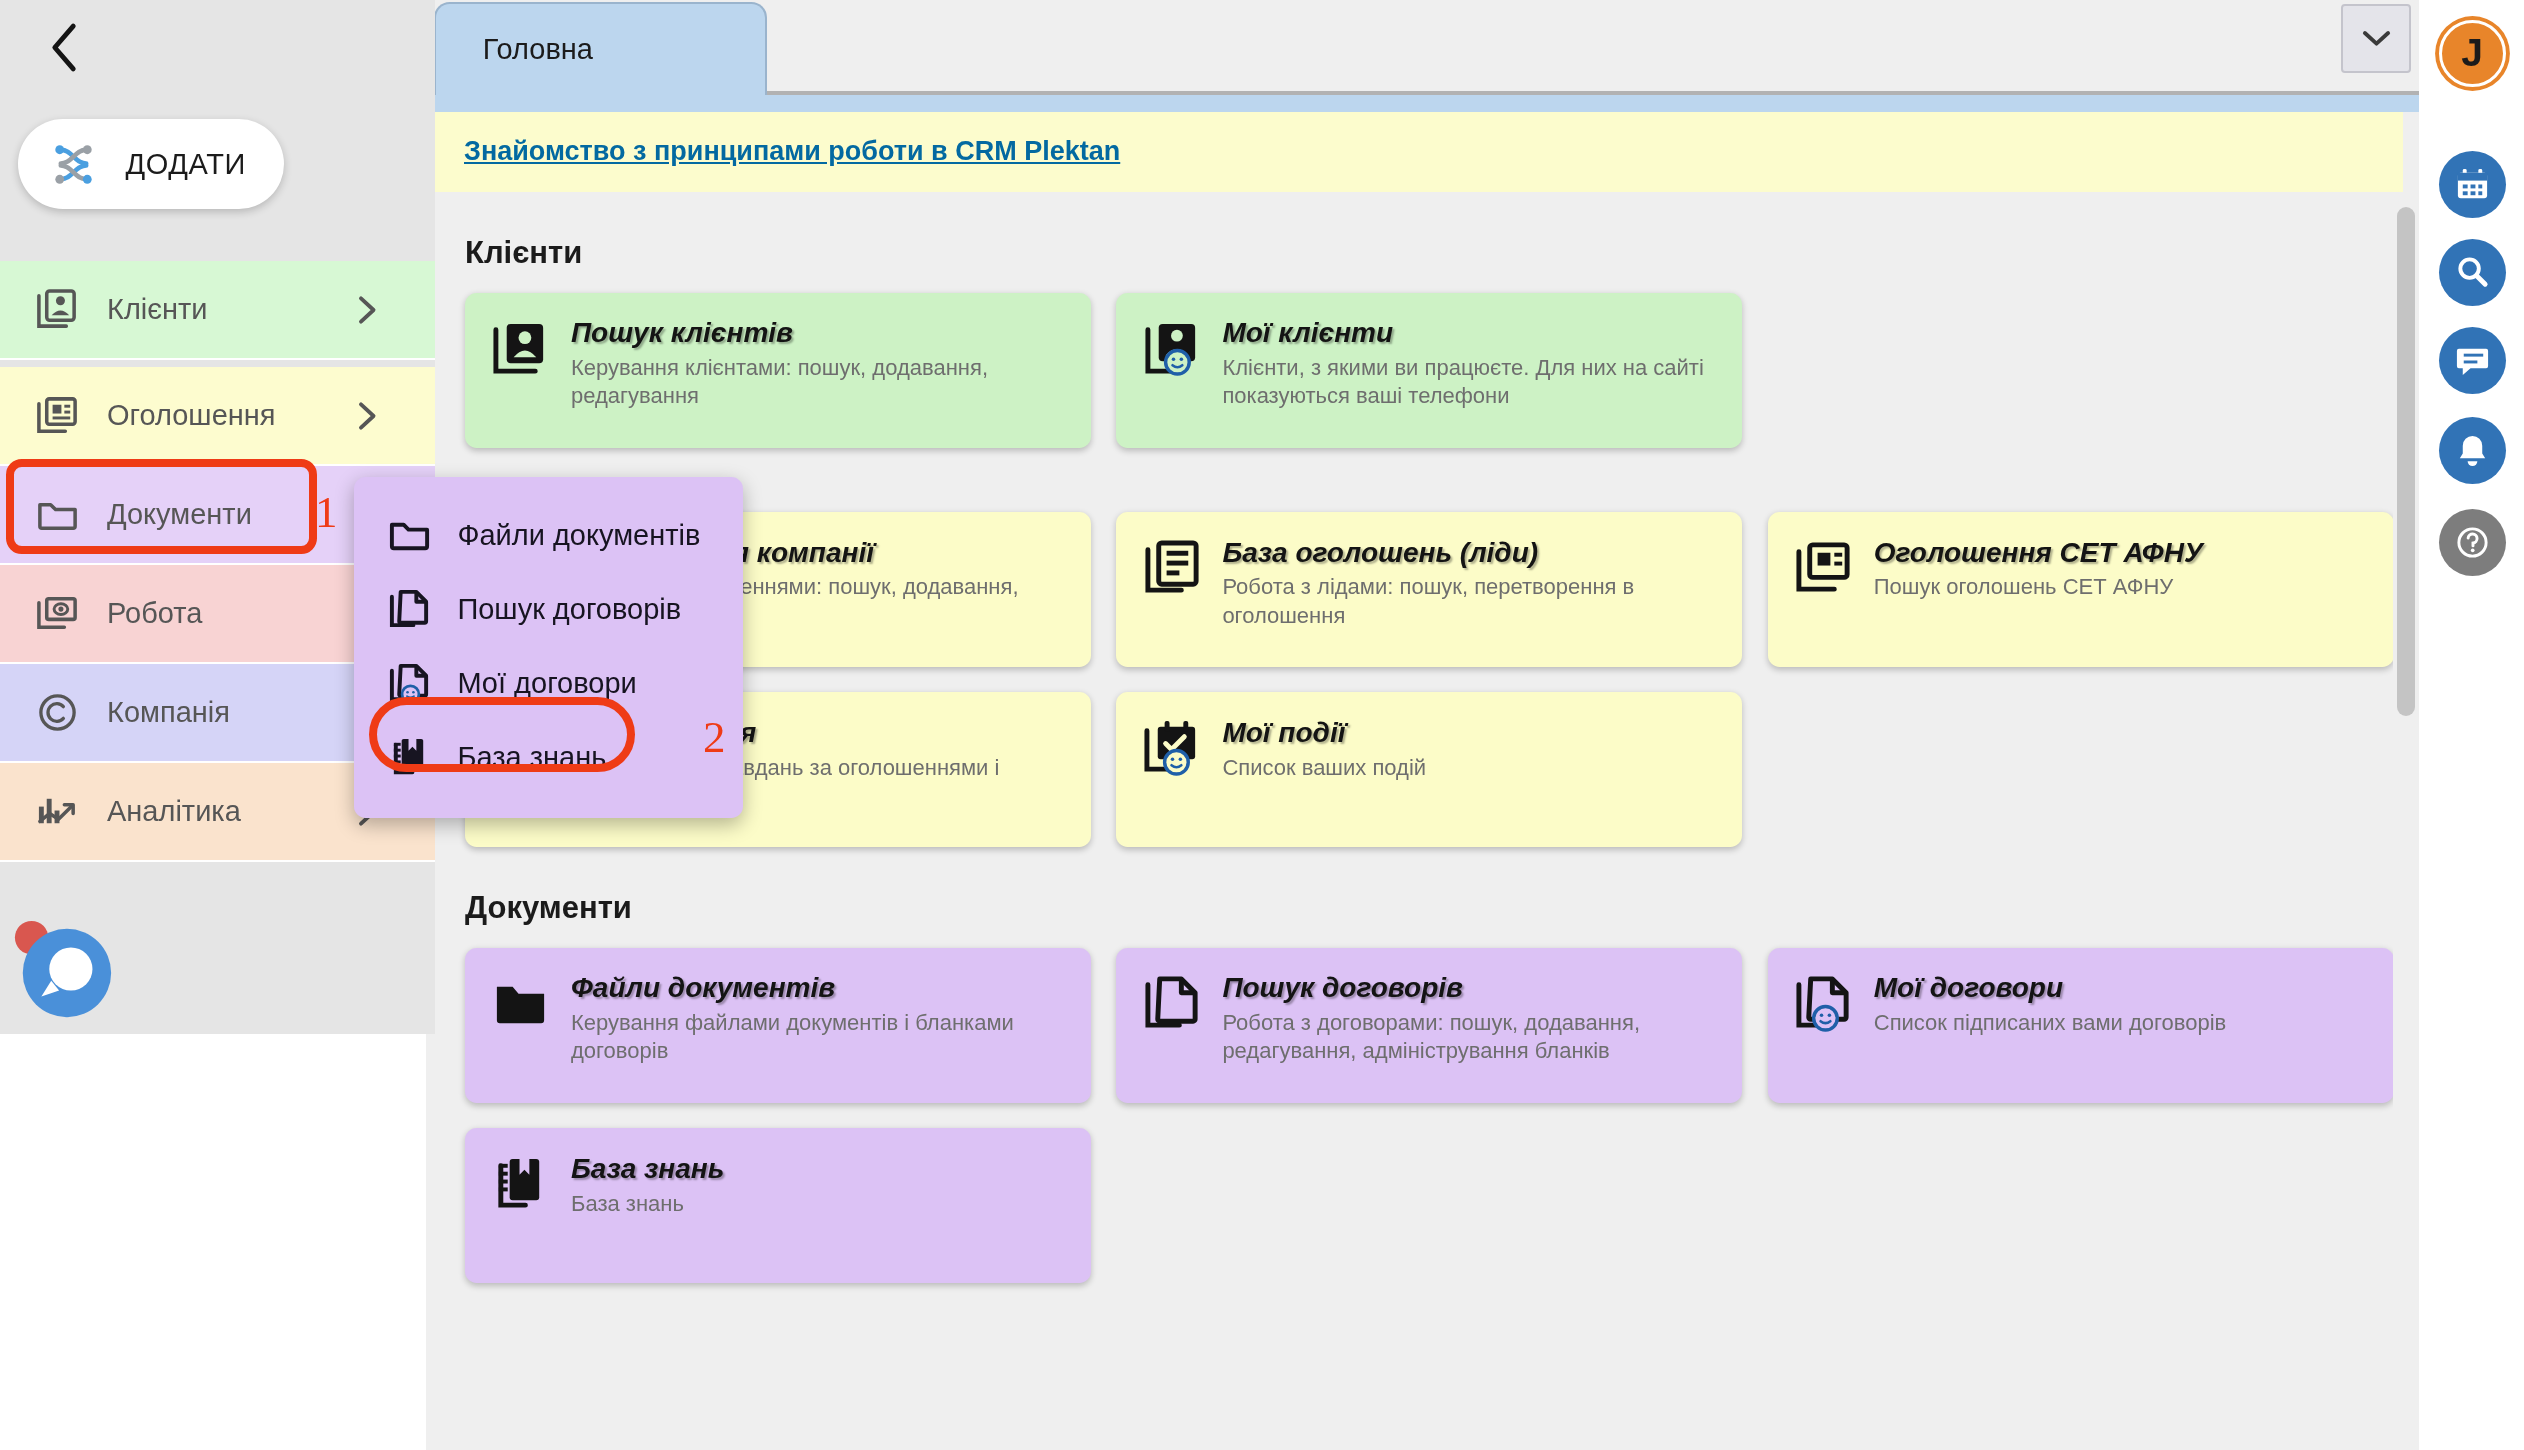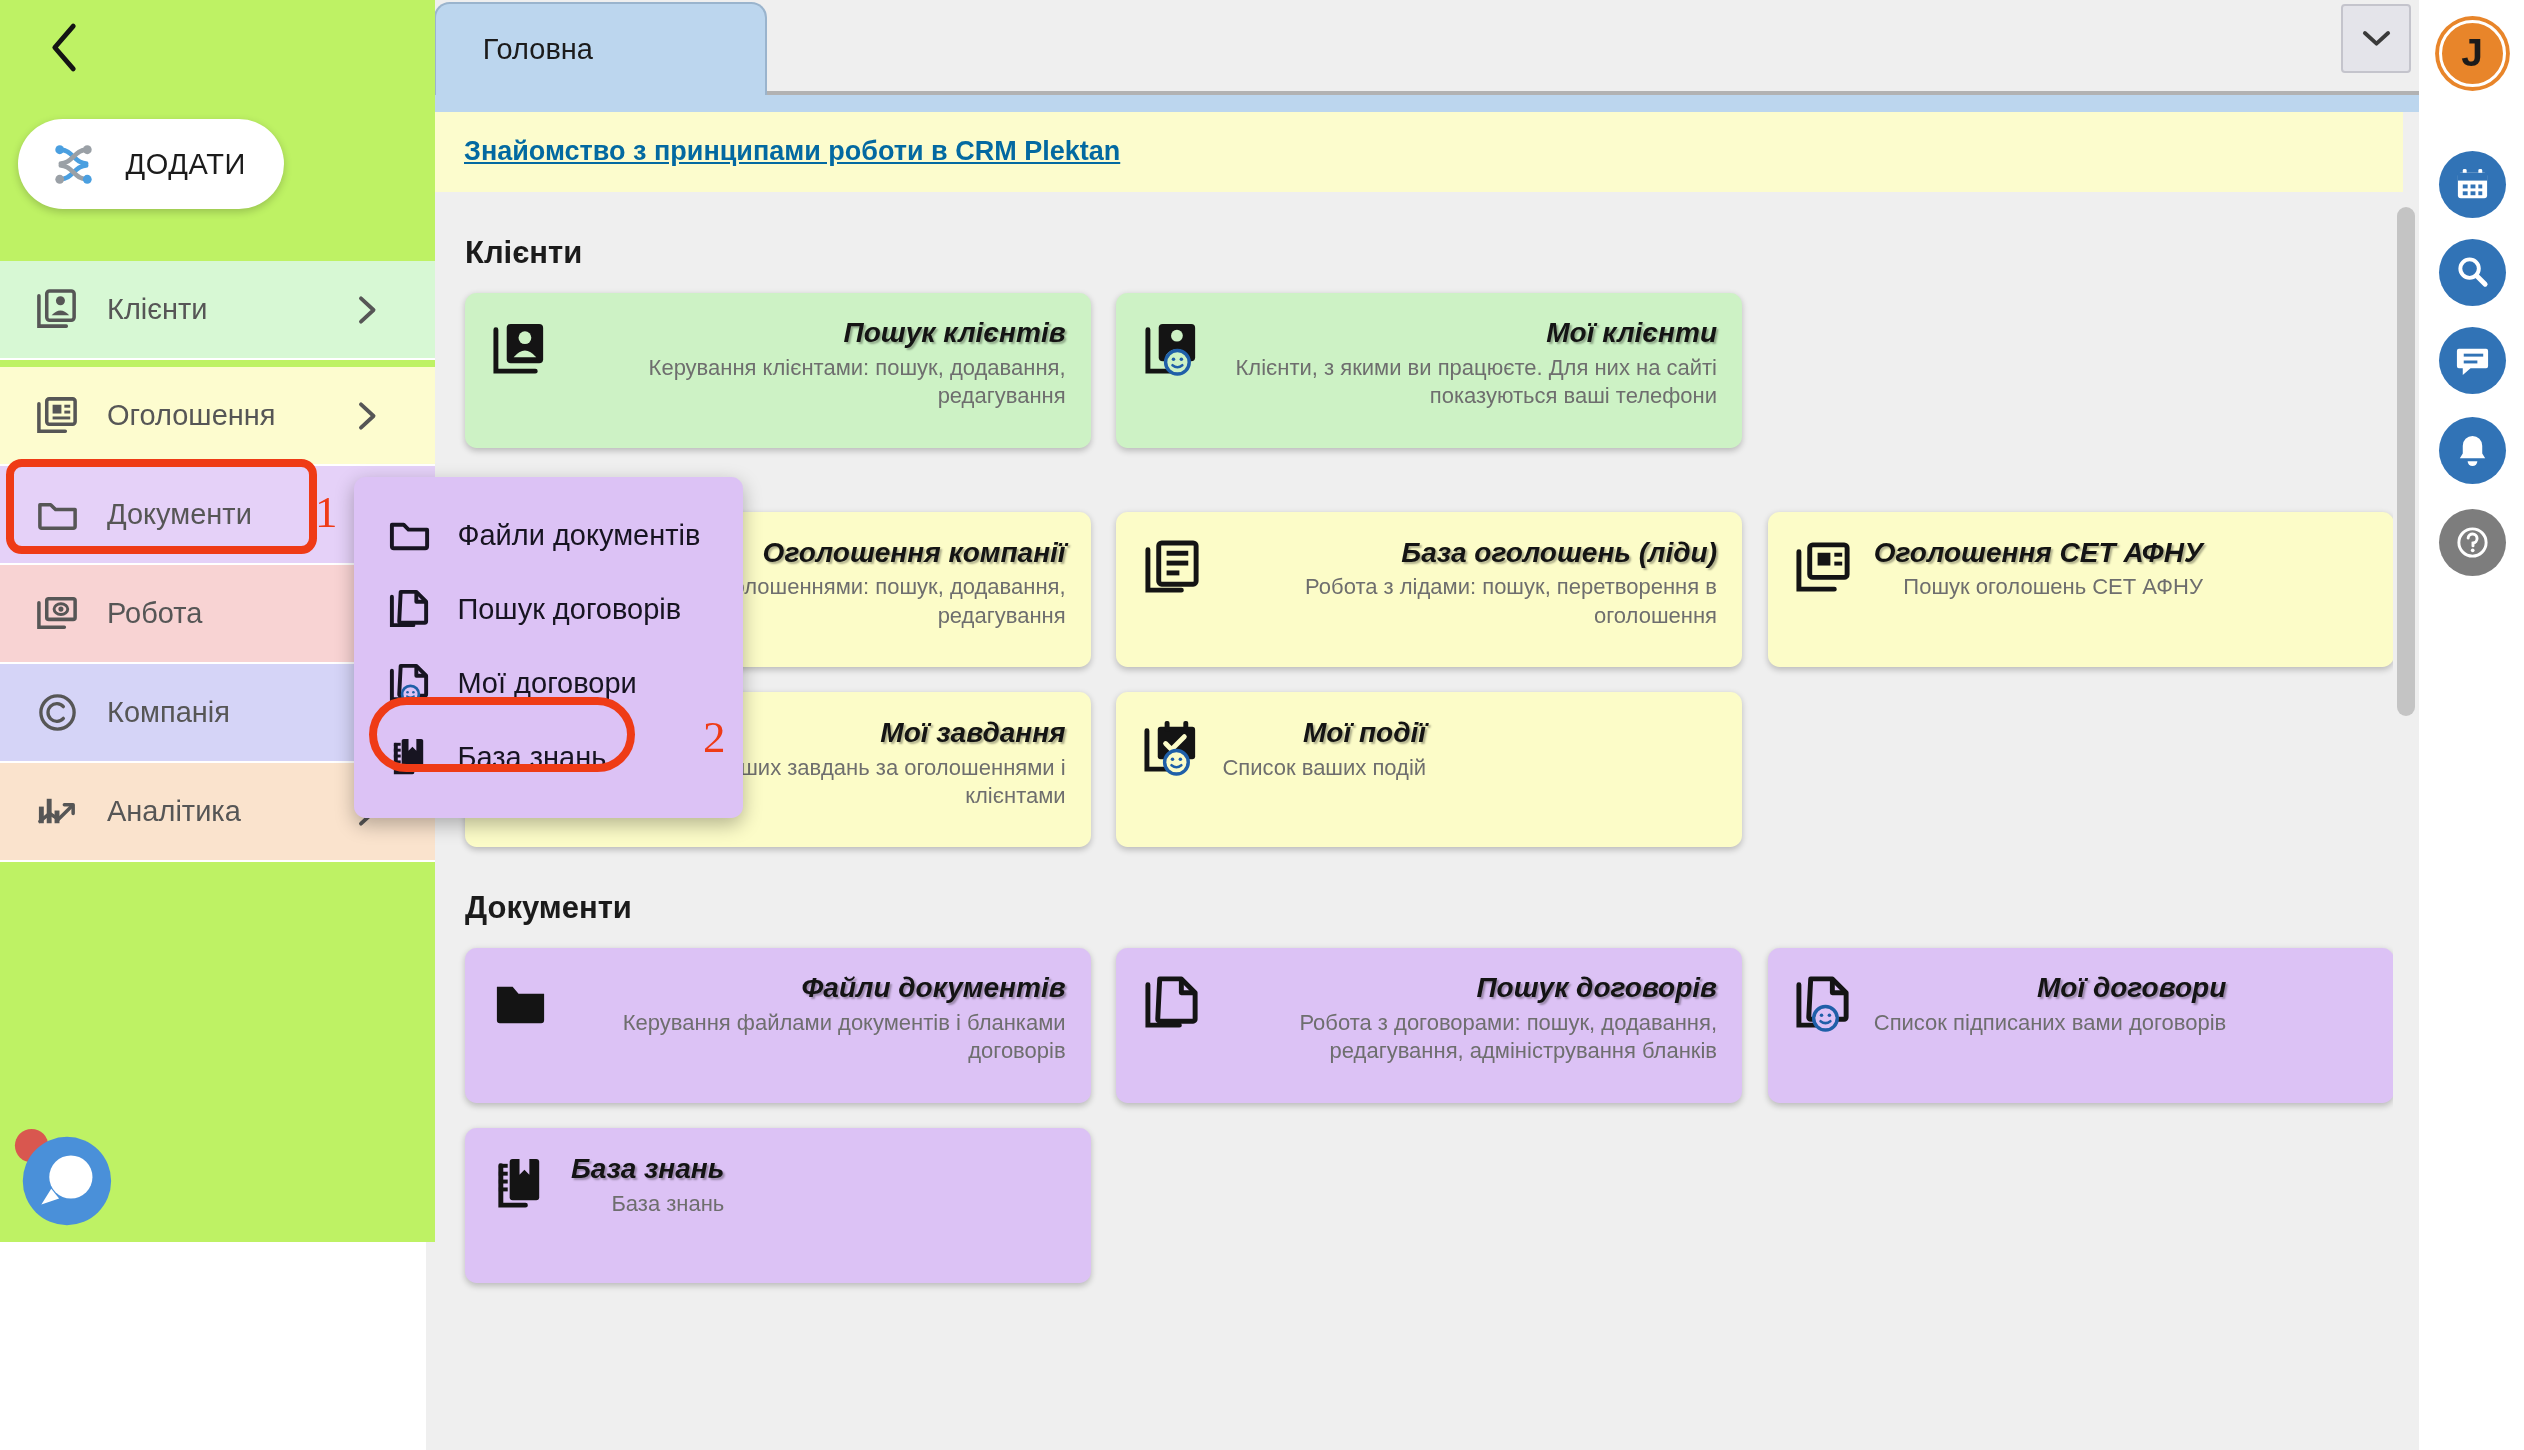--- a/index.html
+++ b/index.html
@@ -5,22 +5,22 @@
   * { box-sizing: border-box; margin: 0; padding: 0; }
   html, body {
     width: 2525px; height: 1450px;
     font-family: "Liberation Sans", "DejaVu Sans", sans-serif;
     background: #ffffff; overflow: hidden;
   }
   .app { position: relative; width: 2525px; height: 1450px; }
 
   
   .sidebar {
-    position: absolute; left: 0; top: 0; width: 435px; height: 1242px;
-    background: #bef264; z-index: 5;
+    position: absolute; left: 0; top: 0; width: 435px; height: 1034px;
+    background: #e5e5e5; z-index: 5;
   }
   .collapse-btn {
     position: absolute; left: 37px; top: 19.6px; width: 55px; height: 55px;
     display: flex; align-items: center; justify-content: center; cursor: pointer;
   }
   .collapse-btn svg { display:block; }
 
   .add-btn {
     position: absolute; left: 17.6px; top: 119px;
     width: 266px; height: 90px; border-radius: 45px;
@@ -144,21 +144,21 @@
   .card-row { display: flex; gap: 25.4px; margin-left: 39px; }
   .card {
     width: 626px; min-height: 155px; border-radius: 11.7px;
     box-shadow: 0 2.9px 6.9px rgba(0,0,0,0.22);
     padding: 23.5px 25.4px 23.5px 25.4px; display: flex; cursor: pointer;
     position: relative;
   }
   .card .card-icon {
     width: 61px; height: 61px; flex: 0 0 61px; margin-top: 2px;
   }
-  .card .card-text { margin-left: 19.6px; padding-top: 1px; text-align: right; }
+  .card .card-text { margin-left: 19.6px; padding-top: 1px; }
   .card .card-title {
     font-size: 28px; font-weight: 700; font-style: italic; color: #141414;
     text-shadow: 2px 2px 2px rgba(0,0,0,0.30); white-space: nowrap;
   }
   .card .card-desc {
     font-size: 22px; color: #6e6e6e; margin-top: 4.9px; line-height: 1.28;
     max-width: 519px;
   }
   .card.green { background: #cdf2c5; }
   .card.yellow { background: #fcfcc8; }

